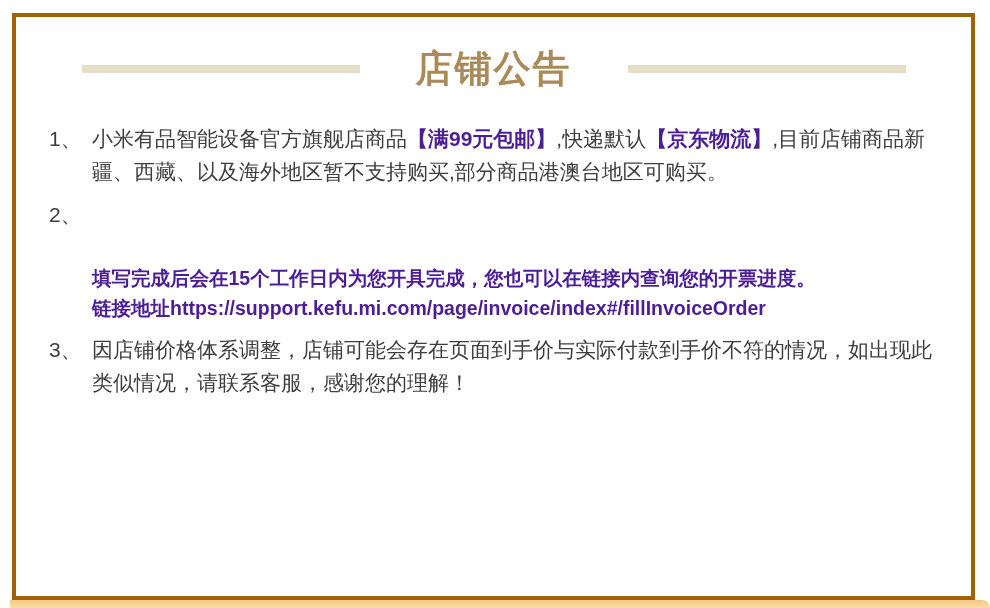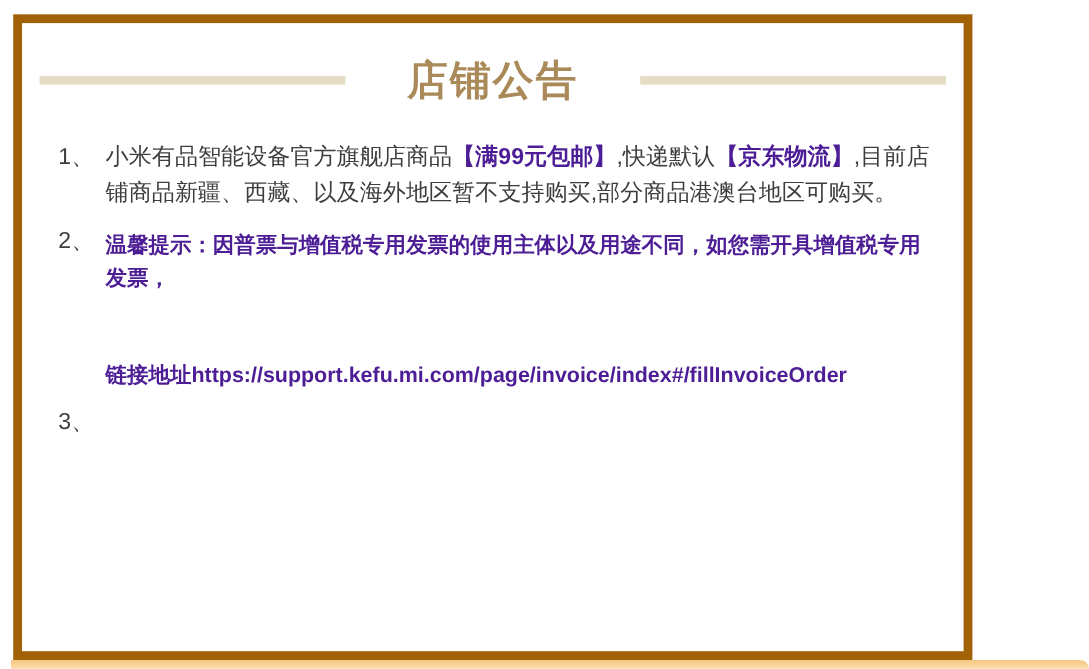--- a/index.html
+++ b/index.html
@@ -2,22 +2,22 @@
 <html><head>
 <meta charset="utf-8">
 <style>
   html,body{margin:0;padding:0;}
   body{
     width:990px;height:608px;position:relative;overflow:hidden;
     background:#ffffff;
     font-family:"Liberation Sans", sans-serif;
   }
   .card{
-    position:absolute;left:12px;top:13px;width:872px;height:587px;
-    box-sizing:border-box;border:8px solid #a16207;background:#ffffff;
+    position:absolute;left:12px;top:13px;width:963px;height:587px;
+    box-sizing:border-box;border:4px solid #a16207;background:#ffffff;
   }
   .title-row{
     display:flex;align-items:center;justify-content:center;
     margin-top:27px;
   }
   .title-line{
     width:278px;height:8px;background:#e6ddc6;flex:none;
   }
   .page-title{
     font-size:37px;font-weight:bold;color:#a98a58;
@@ -58,24 +58,25 @@
   <div class="content">
       <div class="item">
         <div class="item-number">1、</div>
         <div class="item-body">
           <p class="main-text"><span>小米有品智能设备官方旗舰店商品</span><span class="gold">【满99元包邮】</span><span>,快递默认</span><span class="gold">【京东物流】</span><span>,目前店铺商品新疆、西藏、以及海外地区暂不支持购买,部分商品港澳台地区可购买。</span></p>
         </div>
       </div>
       <div class="item">
         <div class="item-number">2、</div>
         <div class="item-body">
-          <p class="note-text highlight"><span class="gold">温馨提示：因普票与增值税专用发票的使用主体以及用途不同，如您需开具增值税专用发票，</span><br><br><br><span class="gold">链接地址https://support.kefu.mi.com/page/invoice/index#/fillInvoiceOrder</span></p>
+          <p class="note-text highlight"><br><br><span class="gold">填写完成后会在15个工作日内为您开具完成，您也可以在链接内查询您的开票进度。</span><br><span class="gold">链接地址https://support.kefu.mi.com/page/invoice/index#/fillInvoiceOrder</span></p>
         </div>
       </div>
       <div class="item">
         <div class="item-number">3、</div>
         <div class="item-body">
+          <p class="main-text"><span>因店铺价格体系调整，店铺可能会存在页面到手价与实际付款到手价不符的情况，如出现此类似情况，请联系客服，感谢您的理解！</span></p>
         </div>
       </div>
     </div>
 </div>
 
 <div class="bottom-strip"></div>
 
 </body></html>

